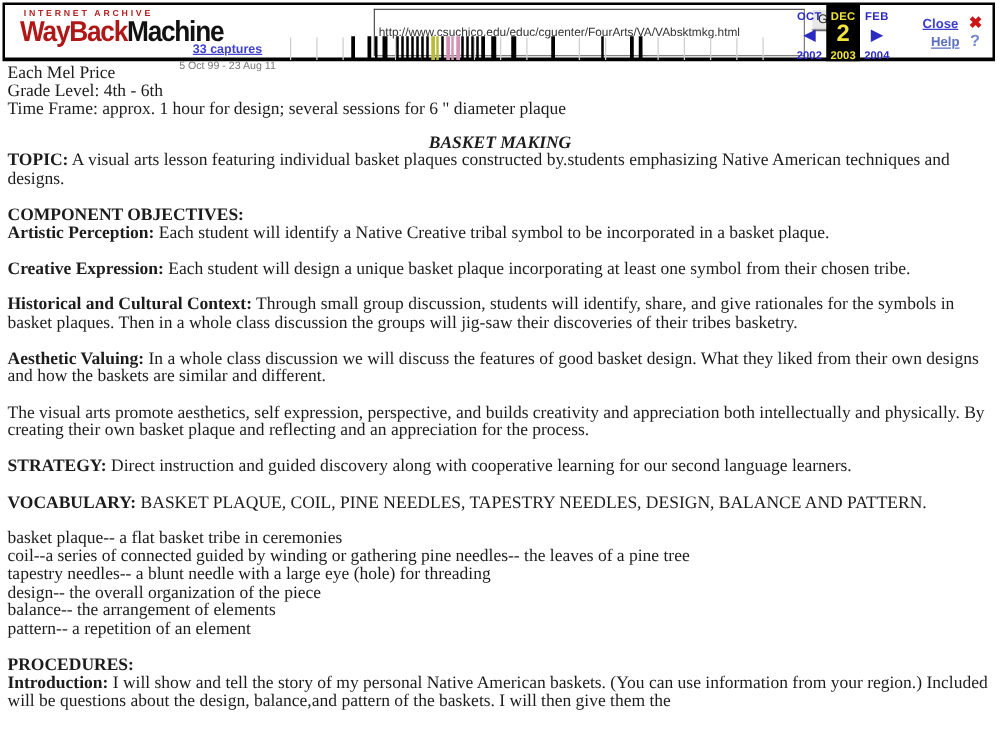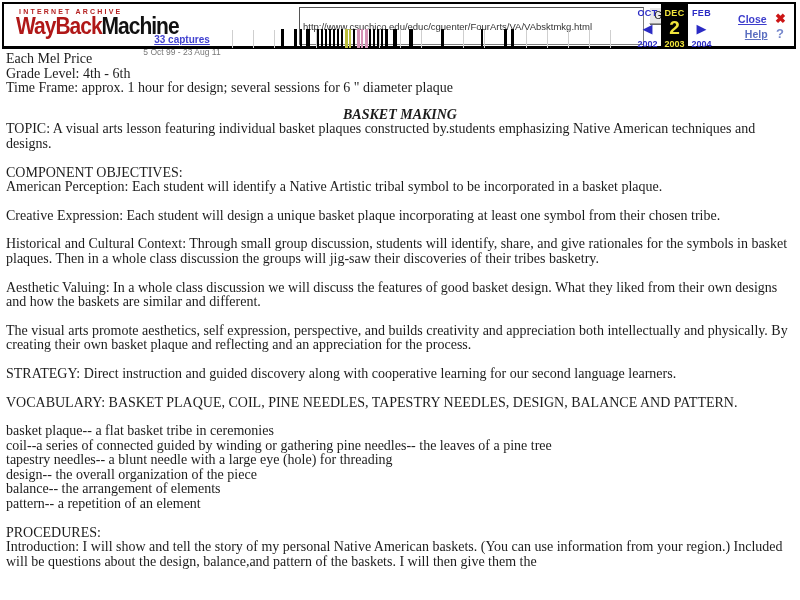--- a/index.html
+++ b/index.html
@@ -64,21 +64,21 @@
   .help-q { font-size: 13px; font-weight: bold; color: #7788cc; margin-left: 4px; cursor: pointer; }
 
   
   .doc {
     position: absolute; left: 6px; top: 52px; width: 788px;
     font-size: 14px; line-height: 14.6px;
   }
   .doc p { margin: 0 0 14px 0; }
   .doc .tight { margin-bottom: 12px; }
   .doc-title { text-align: center; font-weight: bold; margin-bottom: 0 !important; font-style: italic; }
-  b.lead { font-weight: normal; }
+  b.lead { font-weight: bold; }
 </style>
 </head>
 <body>
 
 <div class="wb-box">
 
   <div class="logo">
     <div class="logo-top">INTERNET ARCHIVE</div>
     <div class="logo-main">
       <span class="logo-way">WayBack</span><span class="logo-machine">Machine</span>
@@ -180,21 +180,21 @@
     <div>Grade Level: 4th - 6th</div>
     <div>Time Frame: approx. 1 hour for design; several sessions for 6 " diameter plaque</div>
   </div>
 
   <p class="doc-title">BASKET MAKING</p>
 
   <p><b class="lead">TOPIC:</b><span> A visual arts lesson featuring individual basket plaques constructed by.students emphasizing Native American techniques and designs.</span></p>
 
   <p>
     <b class="lead">COMPONENT OBJECTIVES:</b><br>
-    <b class="lead">American Perception:</b><span> Each student will identify a Native Artistic tribal symbol to be incorporated in a basket plaque.</span>
+    <b class="lead">Artistic Perception:</b><span> Each student will identify a Native Creative tribal symbol to be incorporated in a basket plaque.</span>
   </p>
 
   <p><b class="lead">Creative Expression:</b><span> Each student will design a unique basket plaque incorporating at least one symbol from their chosen tribe.</span></p>
 
   <p><b class="lead">Historical and Cultural Context:</b><span> Through small group discussion, students will identify, share, and give rationales for the symbols in basket plaques. Then in a whole class discussion the groups will jig-saw their discoveries of their tribes basketry.</span></p>
 
   <p><b class="lead">Aesthetic Valuing:</b><span> In a whole class discussion we will discuss the features of good basket design. What they liked from their own designs and how the baskets are similar and different.</span></p>
 
   <p>The visual arts promote aesthetics, self expression, perspective, and builds creativity and appreciation both intellectually and physically. By creating their own basket plaque and reflecting and an appreciation for the process.</p>
 

